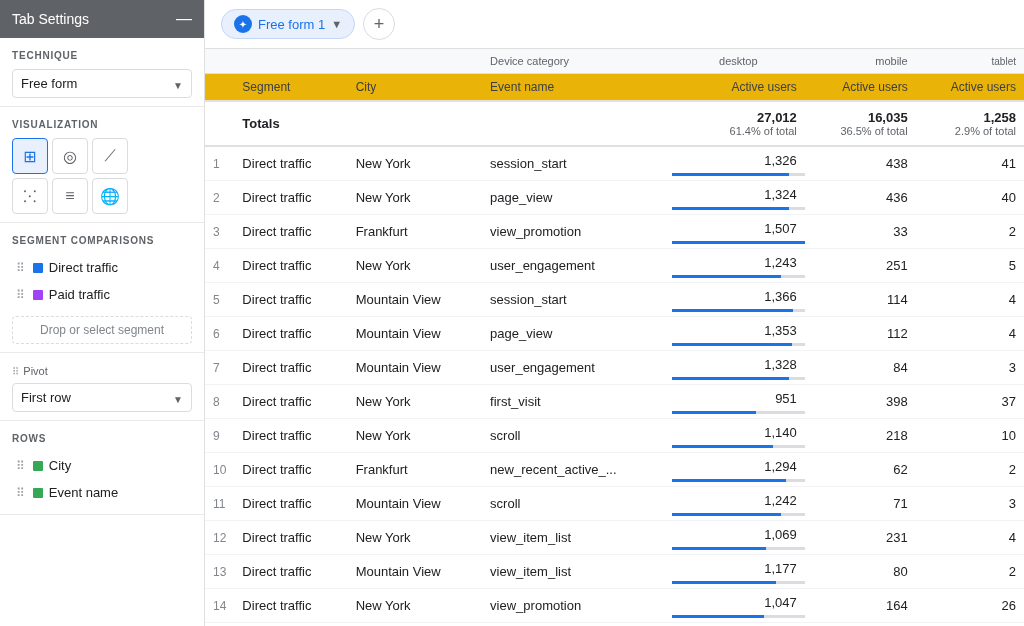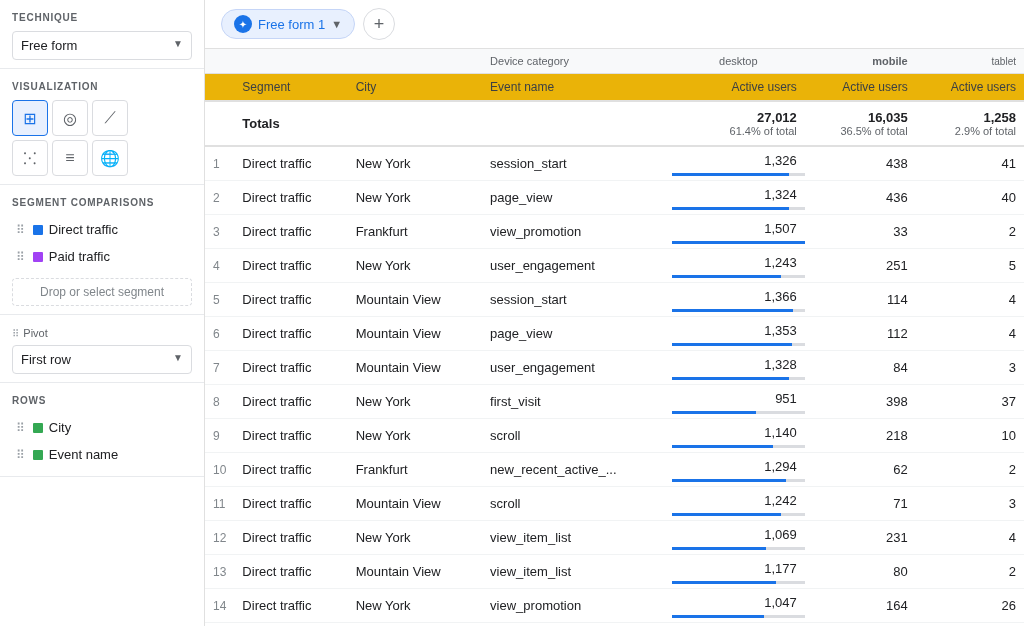--- a/index.html
+++ b/index.html
@@ -38,21 +38,21 @@
     }
     .dropdown-select {
       width: 100%;
       border: 1px solid #dadce0;
       border-radius: 4px;
       padding: 6px 8px;
       font-size: 13px;
       color: #202124;
       background: #fff;
       display: flex;
-      align-items: flex-start;
+      align-items: flex-end;
       justify-content: space-between;
       cursor: pointer;
     }
     .dropdown-select .arrow { color: #5f6368; font-size: 10px; }
 
     .viz-grid {
       display: grid;
       grid-template-columns: repeat(3, 36px);
       gap: 4px;
     }
@@ -220,20 +220,24 @@
 
     
     .seg-blue { background: #1a73e8; }
     .seg-purple { background: #a142f4; }
     .seg-green { background: #34a853; }
   </style>
 </head>
 <body>
 
 <div id="sidebar">
+  <div id="sidebar-header">
+    <span>Tab Settings</span>
+    <span style="cursor:pointer;font-size:16px;">—</span>
+  </div>
 
   <div class="sidebar-section">
     <div class="sidebar-section-label">TECHNIQUE</div>
     <div class="dropdown-select">
       <span>Free form</span>
       <span class="arrow">▼</span>
     </div>
   </div>
 
   <div class="sidebar-section">
@@ -302,21 +306,21 @@
 
   <div id="table-container">
     <table>
       <thead>
         <tr>
           <th colspan="1"></th>
           <th colspan="1"></th>
           <th colspan="1"></th>
           <th colspan="1" style="color:#5f6368;font-size:11px;border-bottom:1px solid #e0e0e0;padding:6px 8px;background:#f8f9fa;font-weight:500;">Device category</th>
           <th colspan="1" style="color:#5f6368;font-size:11px;border-bottom:1px solid #e0e0e0;padding:6px 8px;background:#f8f9fa;font-weight:500;text-align:center;">desktop</th>
-          <th colspan="1" style="color:#5f6368;font-size:11px;border-bottom:1px solid #e0e0e0;padding:6px 8px;background:#f8f9fa;font-weight:700;text-align:right;">mobile</th>
+          <th colspan="1" style="color:#5f6368;font-size:11px;border-bottom:1px solid #e0e0e0;padding:6px 8px;background:#f8f9fa;font-weight:400;text-align:right;">mobile</th>
           <th colspan="1" style="color:#5f6368;font-size:10px;border-bottom:1px solid #e0e0e0;padding:6px 8px;background:#f8f9fa;font-weight:500;text-align:right;">tablet</th>
         </tr>
         <tr class="header-row-2">
           <th></th>
           <th style="cursor:pointer;">Segment</th>
           <th style="cursor:pointer;">City</th>
           <th style="cursor:pointer;">Event name</th>
           <th class="num-col" style="cursor:pointer;">Active users</th>
           <th class="num-col" style="cursor:pointer;">Active users</th>
           <th class="num-col" style="cursor:pointer;">Active users</th>

